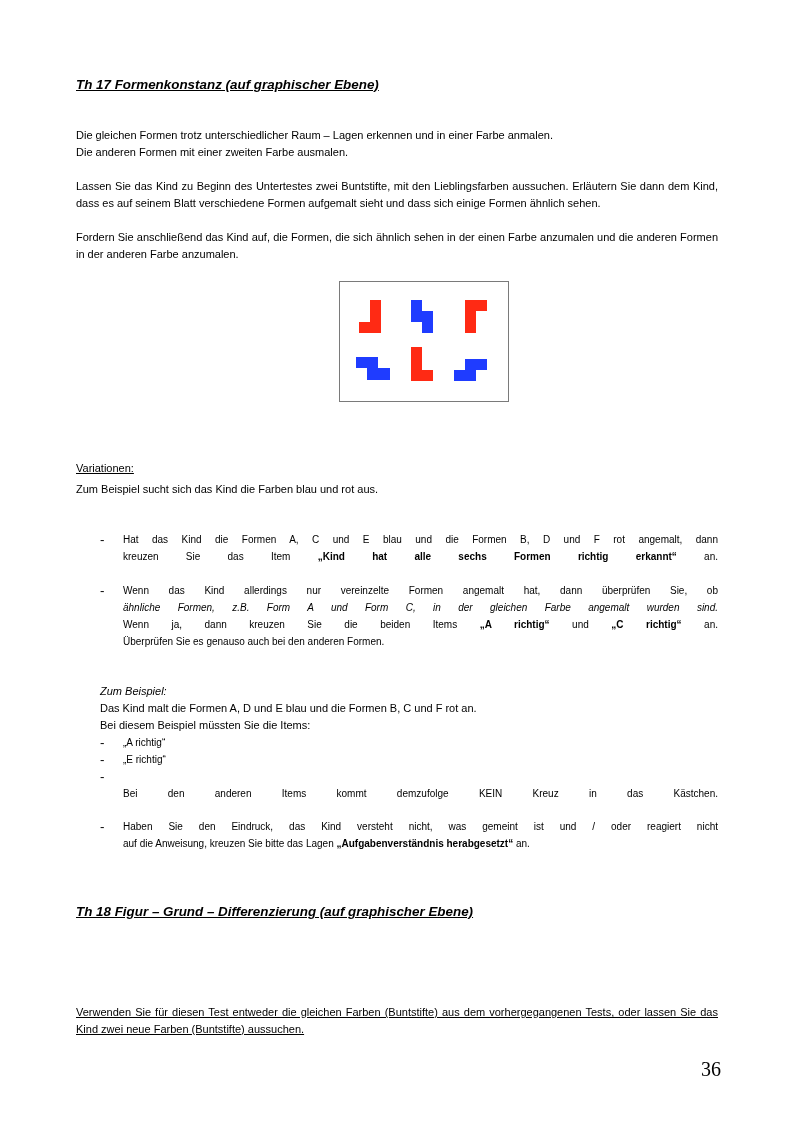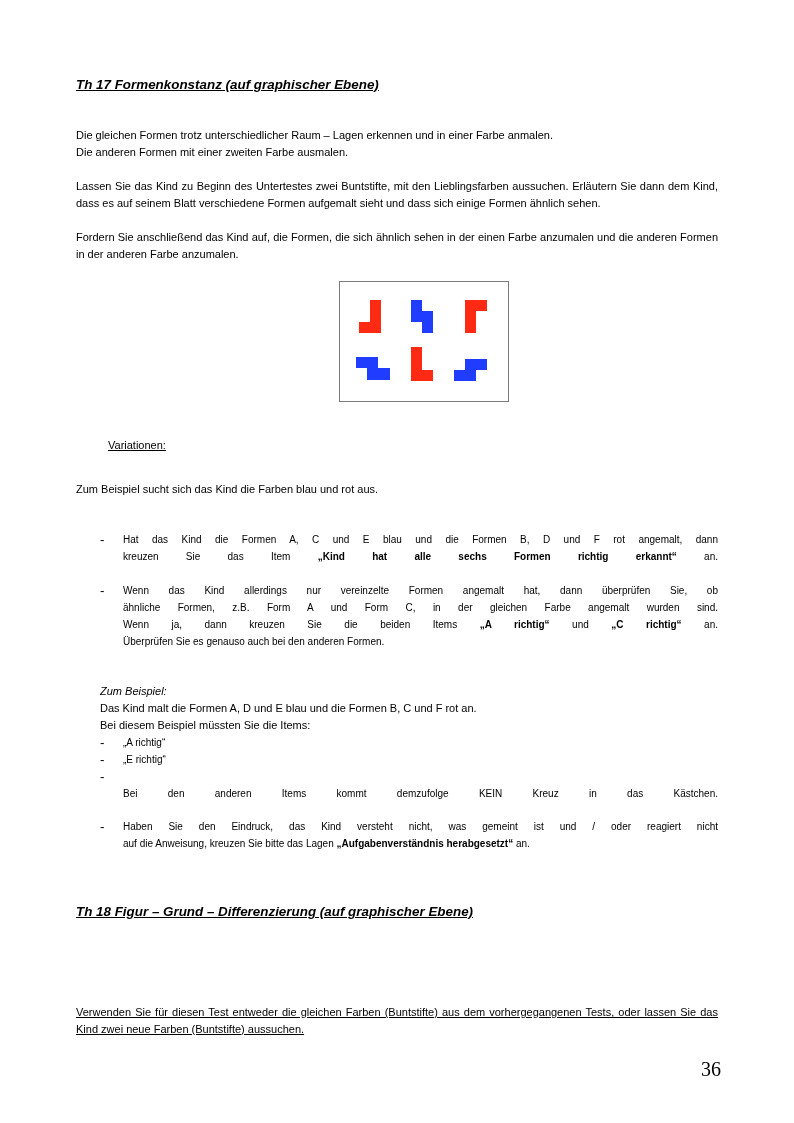--- a/index.html
+++ b/index.html
@@ -59,30 +59,30 @@
       <div class="blk" style="left:71px;top:65px;width:11px;height:34px;background:#ff2a14;"></div>
       <div class="blk" style="left:71px;top:88px;width:22px;height:11px;background:#ff2a14;"></div>
     </div>
 
     <div>
       <div class="blk" style="left:125px;top:77px;width:22px;height:11px;background:#1f3cff;"></div>
       <div class="blk" style="left:114px;top:88px;width:22px;height:11px;background:#1f3cff;"></div>
     </div>
   </div>
 
-  <div class="txt under" style="top:437px;width:auto;margin-left:32px;">Variationen:</div>
+  <div class="txt under" style="top:460px;width:auto;">Variationen:</div>
   <div class="txt" style="top:481px;">Zum Beispiel sucht sich das Kind die Farben blau und rot aus.</div>
 
   <div class="bullet" style="top:531px;">-</div>
   <div class="btxt just-full" style="top:531px;">Hat das Kind die Formen A, C und E blau und die Formen B, D und F rot angemalt, dann</div>
   <div class="btxt just-full" style="top:548px;"><span>kreuzen Sie das Item </span><b>„Kind hat alle sechs Formen richtig erkannt“</b><span> an.</span></div>
 
   <div class="bullet" style="top:582px;">-</div>
   <div class="btxt just-full" style="top:582px;">Wenn das Kind allerdings nur vereinzelte Formen angemalt hat, dann überprüfen Sie, ob</div>
-  <div class="btxt just-full" style="top:599px;">ähnliche Formen, z.B. Form A und Form C, in der gleichen Farbe angemalt wurden sind.</div>
+  <div class="btxt just-full" style="top:599px;font-style:italic;">ähnliche Formen, z.B. Form A und Form C, in der gleichen Farbe angemalt wurden sind.</div>
   <div class="btxt just-full" style="top:616px;"><span>Wenn ja, dann kreuzen Sie die beiden Items </span><b>„A richtig“</b><span> und </span><b>„C richtig“</b><span> an.</span></div>
   <div class="btxt" style="top:633px;">Überprüfen Sie es genauso auch bei den anderen Formen.</div>
 
   <div class="txt ital" style="left:100px;top:683px;width:auto;">Zum Beispiel:</div>
   <div class="txt" style="left:100px;top:700px;width:618px;">Das Kind malt die Formen A, D und E blau und die Formen B, C und F rot an.</div>
   <div class="txt" style="left:100px;top:717px;width:618px;">Bei diesem Beispiel müssten Sie die Items:</div>
 
   <div class="bullet" style="top:734px;">-</div>
   <div class="btxt" style="top:734px;">„A richtig“</div>
   <div class="bullet" style="top:751px;">-</div>

